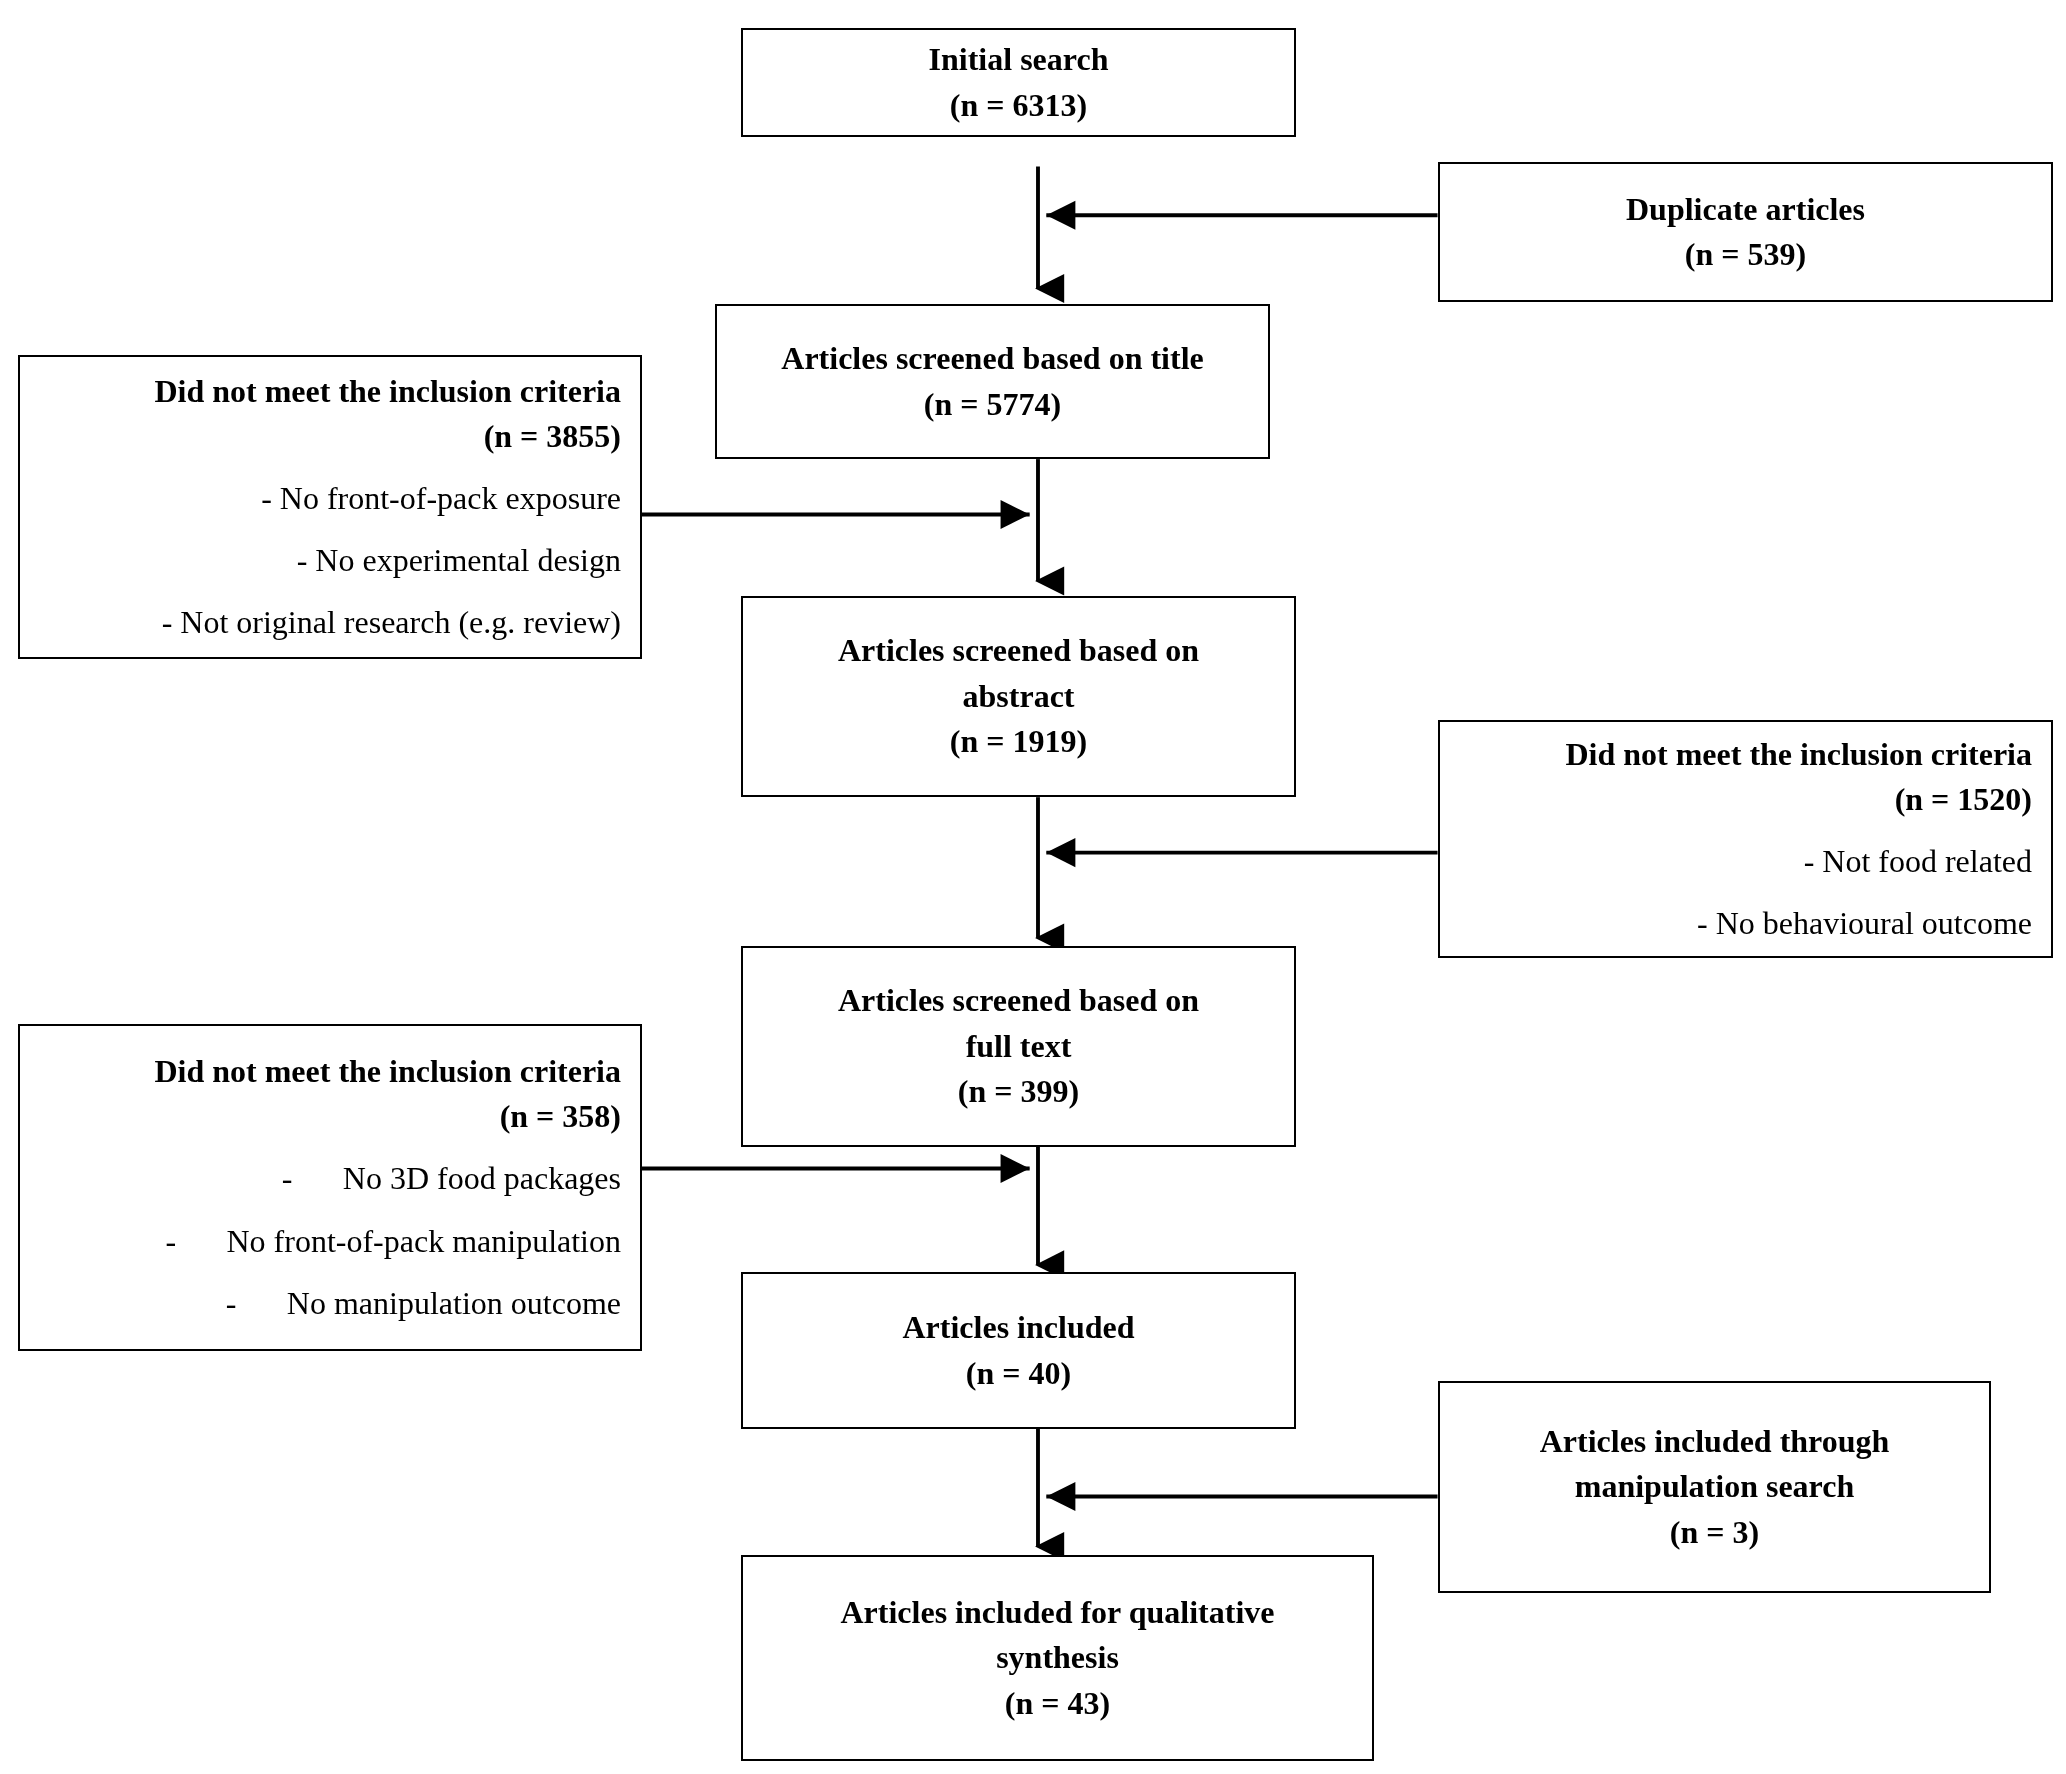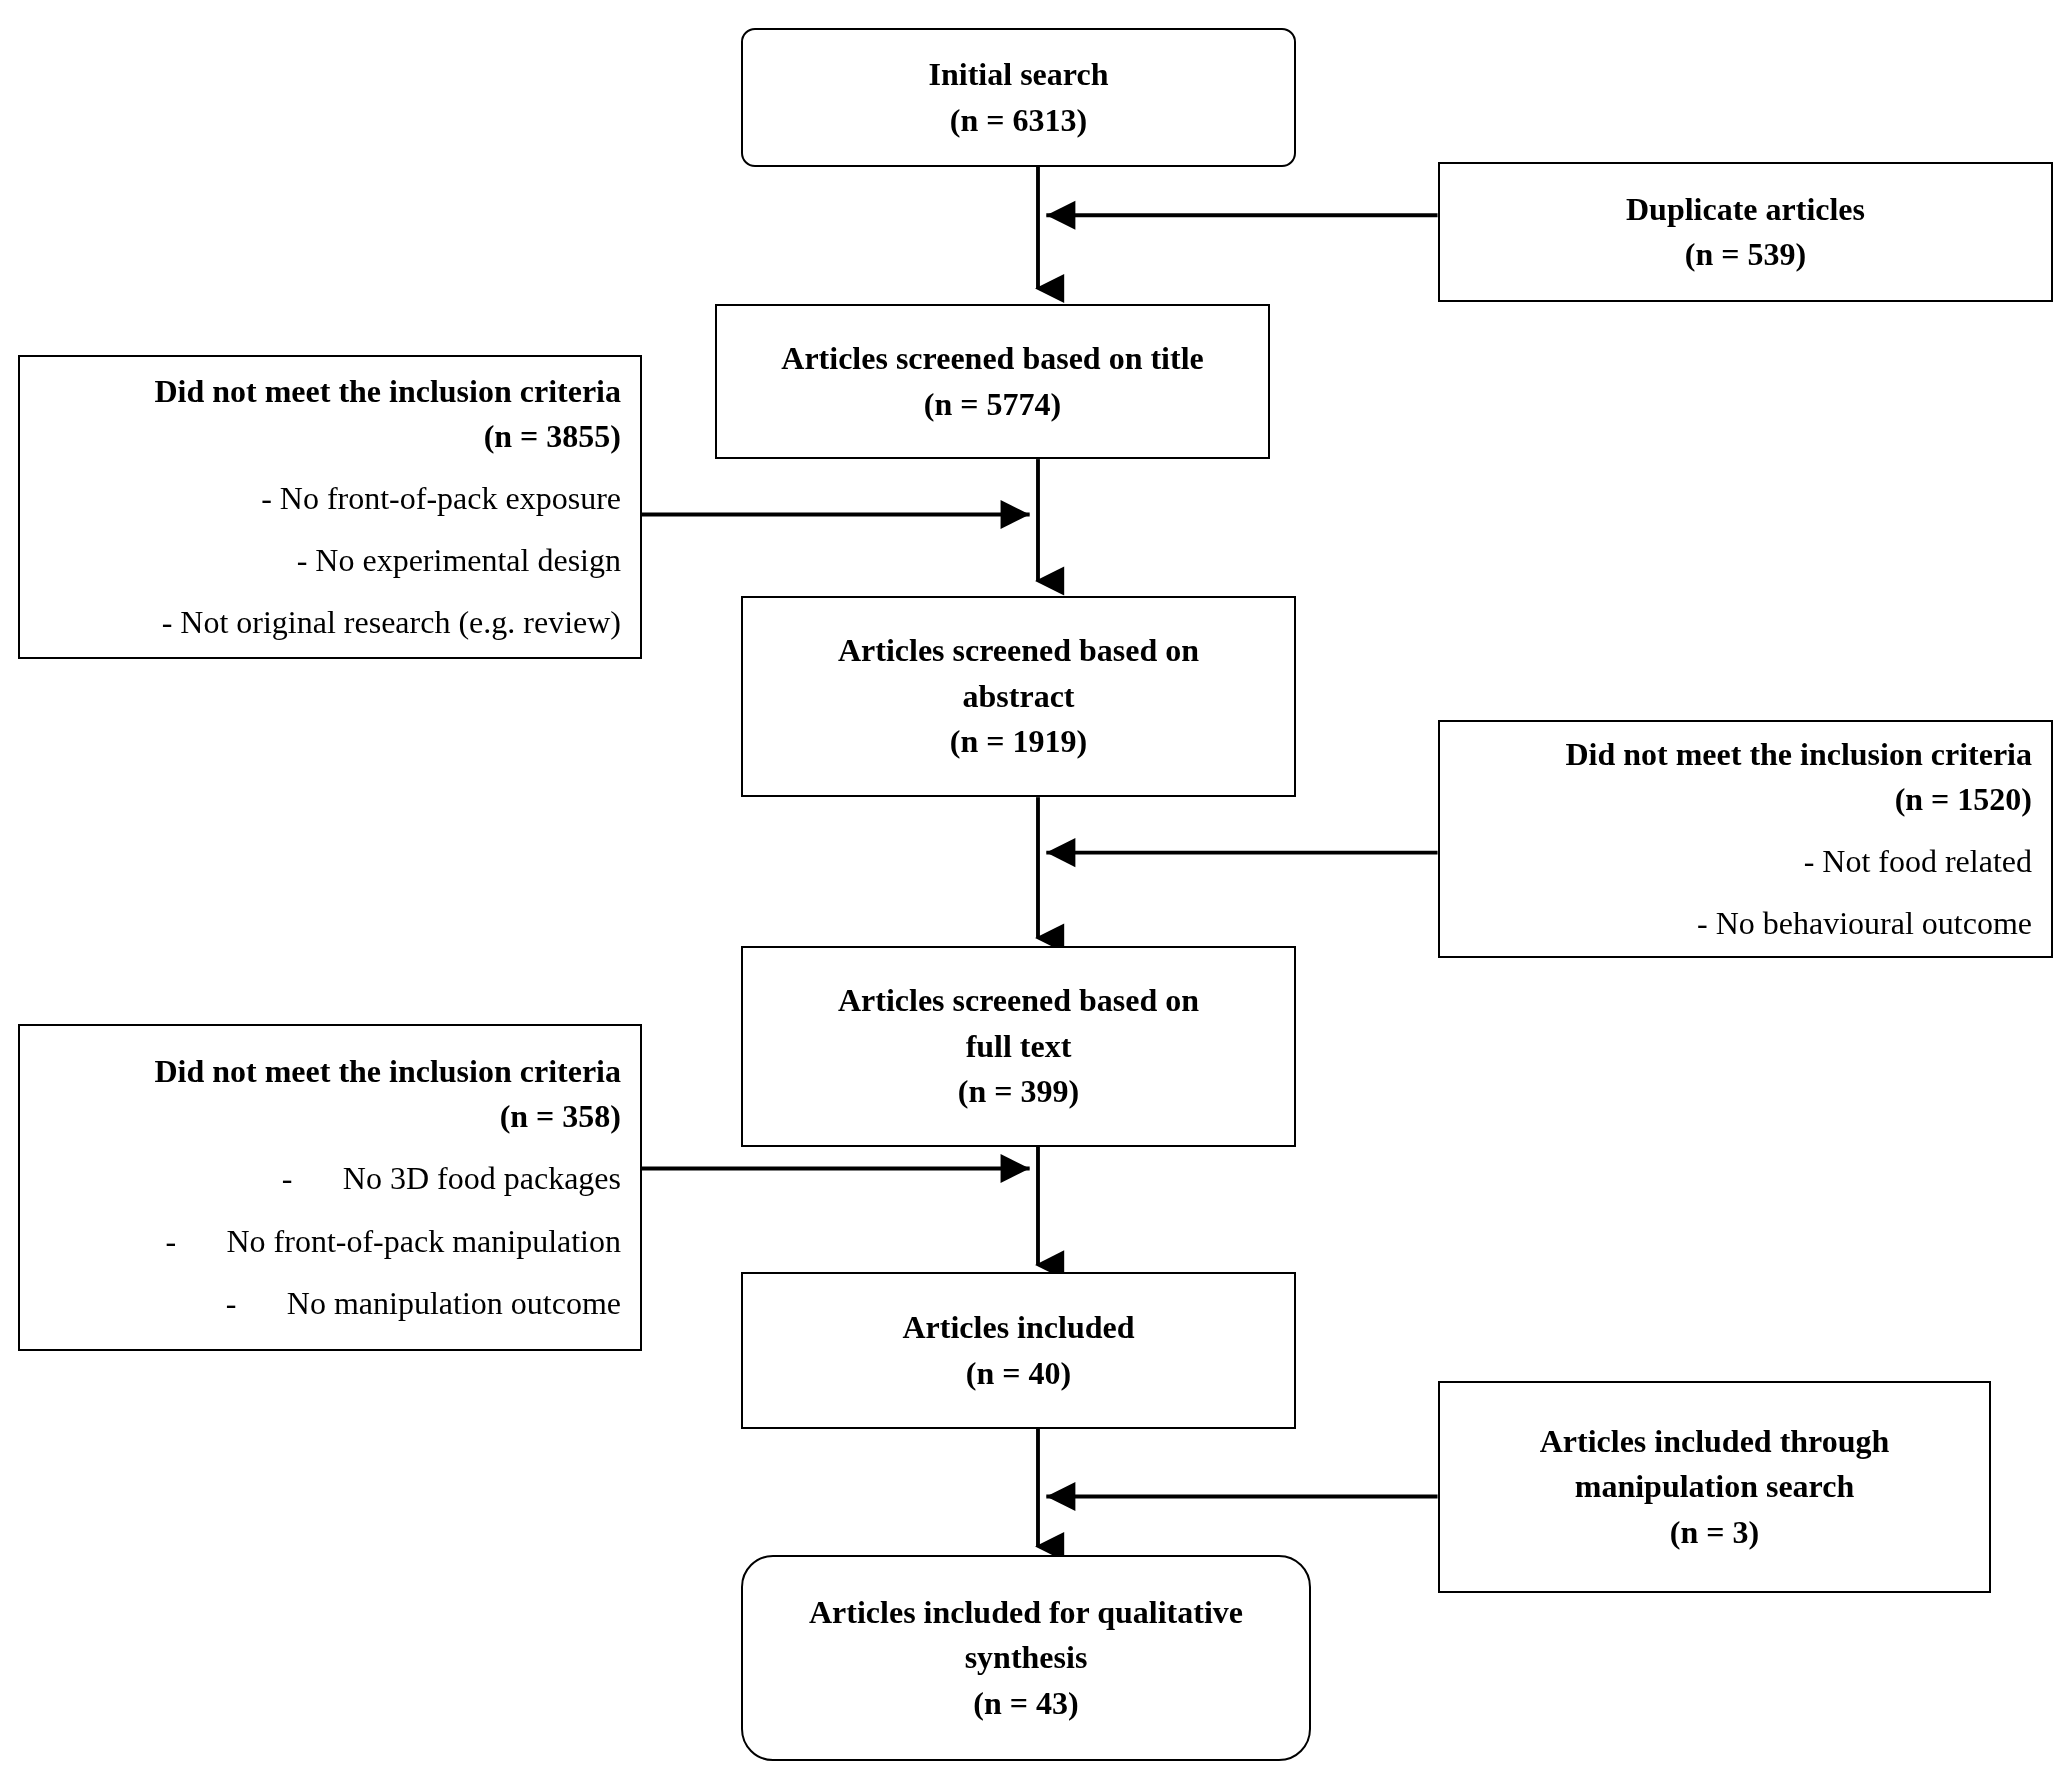--- a/index.html
+++ b/index.html
@@ -102,21 +102,21 @@
       <path d="M 1873 2520 L 1873 2790" marker-end="url(#arrDown)"></path>
 
       <path d="M 2594 388  L 1888 388" marker-end="url(#arrHead)"></path>
       <path d="M 1158 928  L 1858 928" marker-end="url(#arrHead)"></path>
       <path d="M 2594 1538 L 1888 1538" marker-end="url(#arrHead)"></path>
       <path d="M 1158 2108 L 1858 2108" marker-end="url(#arrHead)"></path>
       <path d="M 2594 2700 L 1888 2700" marker-end="url(#arrHead)"></path>
     </g>
   </svg>
 
-  <div class="node bold" style="left:741px; top:28px; width:555px; height:139px;border-radius:14px;">
+  <div class="node bold" style="left:741px; top:28px; width:555px; height:109px;">
     <span class="ln">Initial search</span>
     <span class="ln">(n = 6313)</span>
   </div>
 
   <div class="node bold" style="left:1438px; top:162px; width:615px; height:140px;">
     <span class="ln">Duplicate articles</span>
     <span class="ln">(n = 539)</span>
   </div>
 
   <div class="node bold" style="left:715px; top:304px; width:555px; height:155px;">
@@ -163,20 +163,20 @@
     <span class="ln">Articles included</span>
     <span class="ln">(n = 40)</span>
   </div>
 
   <div class="node bold" style="left:1438px; top:1381px; width:553px; height:212px;">
     <span class="ln">Articles included through</span>
     <span class="ln">manipulation search</span>
     <span class="ln">(n = 3)</span>
   </div>
 
-  <div class="node bold" style="left:741px; top:1555px; width:570px; height:206px;border-radius:32px;">
+  <div class="node bold" style="left:741px; top:1555px; width:633px; height:206px;">
     <span class="ln">Articles included for qualitative</span>
     <span class="ln">synthesis</span>
     <span class="ln">(n = 43)</span>
   </div>
 
 </div>
 
 
 </body></html>

